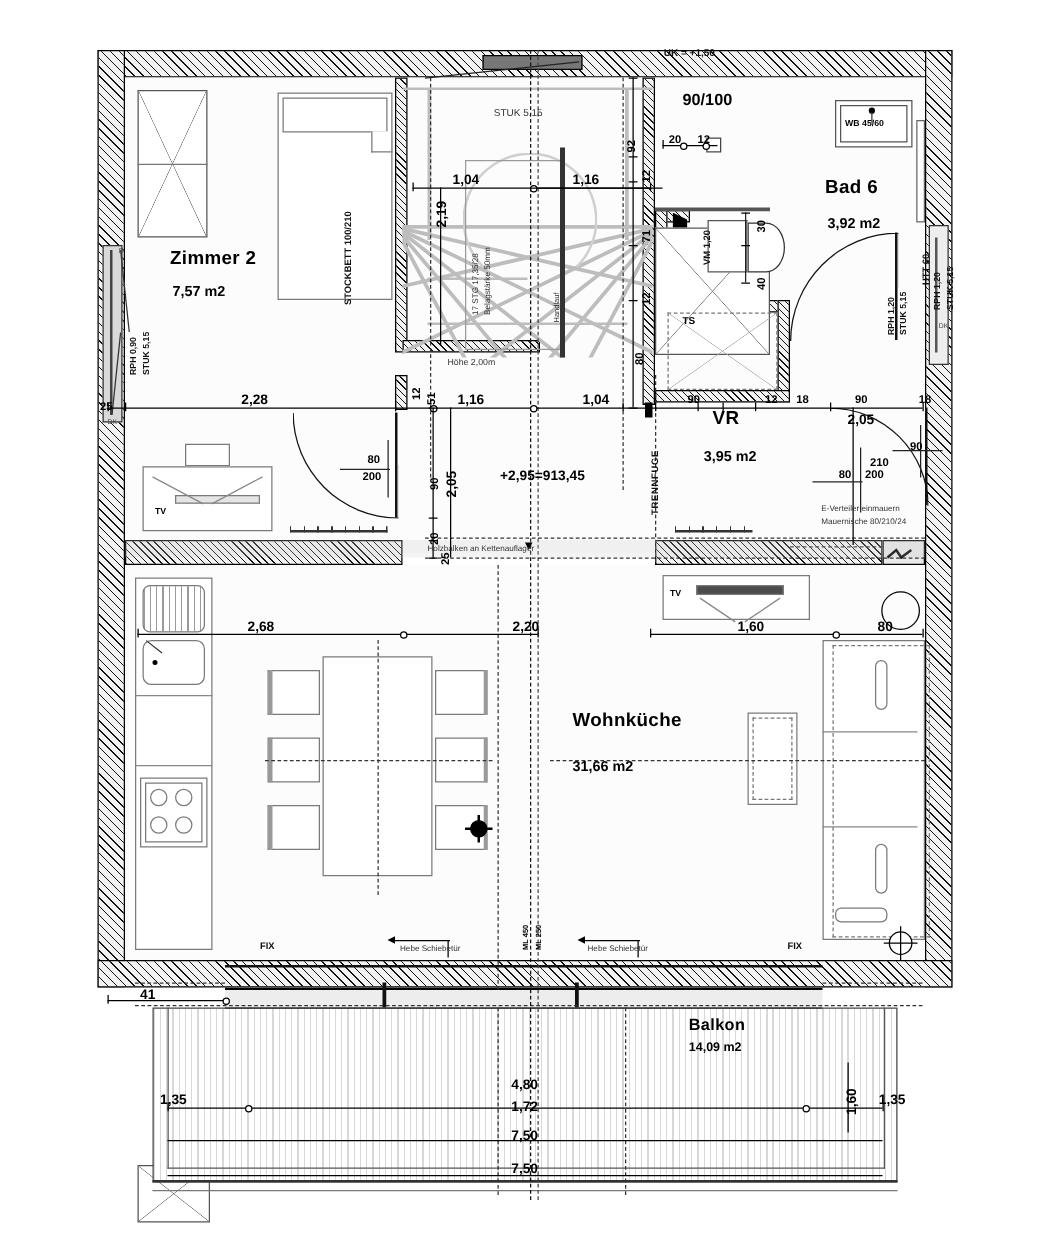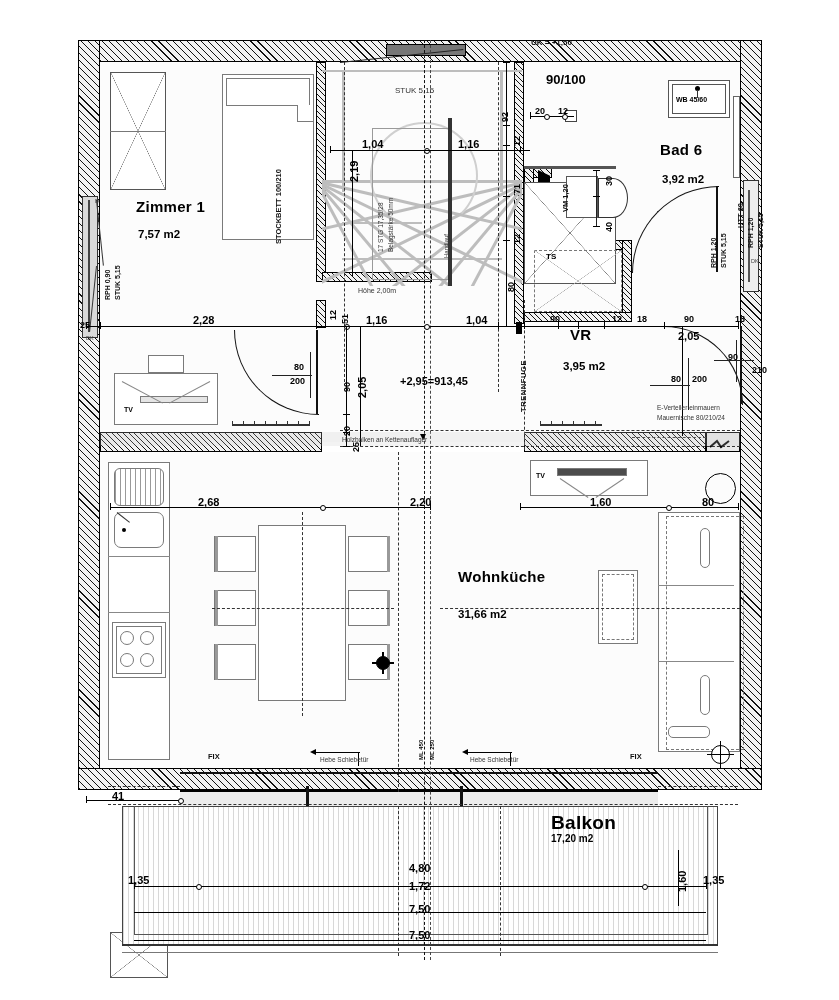--- a/index.html
+++ b/index.html
@@ -354,34 +354,34 @@
   <div class="abs ln ln-v" style="left:596px;top:170px;height:56px;background:#222;"></div>
   <div class="tick" style="left:593px;top:170px;width:7px;height:1px;"></div>
   <div class="tick" style="left:593px;top:196px;width:7px;height:1px;"></div>
   <div class="tick" style="left:593px;top:226px;width:7px;height:1px;"></div>
 
   <div class="abs dim" style="left:530px;top:116px;width:44px;"></div>
   <div class="tick" style="left:530px;top:112px;"></div>
   <div class="tickdot" style="left:544px;top:114px;"></div>
   <div class="tickdot" style="left:562px;top:114px;"></div>
 
-  <div class="t room-name" style="left:136px;top:198px;">Zimmer 1</div>
+  <div class="t room-name" style="left:136px;top:198px;">Zimmer 2</div>
   <div class="t room-area" style="left:138px;top:228px;">7,57 m2</div>
 
   <div class="t room-name" style="left:660px;top:141px;">Bad 6</div>
   <div class="t room-area" style="left:662px;top:173px;">3,92 m2</div>
 
   <div class="t room-name" style="left:570px;top:326px;">VR</div>
   <div class="t room-area" style="left:563px;top:360px;">3,95 m2</div>
 
   <div class="t room-name" style="left:458px;top:568px;">Wohnküche</div>
   <div class="t room-area" style="left:458px;top:608px;">31,66 m2</div>
 
-  <div class="t room-name" style="left:551px;top:812px;font-size:19px;">Balkon</div>
-  <div class="t room-area" style="left:551px;top:833px;font-size:10px;">17,20 m2</div>
+  <div class="t room-name" style="left:551px;top:812px;font-size:13px;">Balkon</div>
+  <div class="t room-area" style="left:551px;top:833px;font-size:10px;">14,09 m2</div>
 
   <div class="t" style="left:546px;top:72px;font-size:13px;font-weight:bold;">90/100</div>
   <div class="t" style="left:676px;top:96px;font-size:7px;font-weight:bold;">WB 45/60</div>
   <div class="t note-b rot90" style="left:274px;top:244px;">STOCKBETT 100/210</div>
   <div class="t" style="left:124px;top:406px;font-size:7px;font-weight:bold;">TV</div>
   <div class="t" style="left:536px;top:472px;font-size:7px;font-weight:bold;">TV</div>
   <div class="t" style="left:546px;top:252px;font-size:8px;font-weight:bold;">TS</div>
   <div class="t note-b rot90" style="left:736px;top:228px;">HTT 60</div>
   <div class="t note-b rot90" style="left:561px;top:212px;">VM 1,20</div>
   <div class="t tiny" style="left:95px;top:198px;">D</div>
@@ -436,21 +436,21 @@
   <div class="t dim-sm rot90" style="left:604px;top:186px;">30</div>
   <div class="t dim-sm rot90" style="left:604px;top:232px;">40</div>
 
   <div class="t dim-sm" style="left:550px;top:314px;">90</div>
   <div class="t dim-sm" style="left:612px;top:314px;">12</div>
   <div class="t dim-sm" style="left:637px;top:314px;">18</div>
   <div class="t dim-sm" style="left:684px;top:314px;">90</div>
   <div class="t dim-sm" style="left:735px;top:314px;">18</div>
   <div class="t dim-txt" style="left:678px;top:330px;">2,05</div>
   <div class="t dim-sm" style="left:728px;top:352px;">90</div>
-  <div class="t dim-sm" style="left:752px;top:365px;">210</div>
+  <div class="t dim-sm" style="left:696px;top:365px;">210</div>
 
   <div class="t dim-sm" style="left:294px;top:362px;">80</div>
   <div class="t dim-sm" style="left:290px;top:376px;">200</div>
   <div class="t dim-sm rot90" style="left:342px;top:392px;">90</div>
   <div class="t dim-txt rot90" style="left:356px;top:398px;">2,05</div>
   <div class="t dim-sm rot90" style="left:342px;top:436px;">20</div>
   <div class="t dim-sm rot90" style="left:351px;top:452px;">25</div>
 
   <div class="t dim-sm" style="left:671px;top:374px;">80</div>
   <div class="t dim-sm" style="left:692px;top:374px;">200</div>

